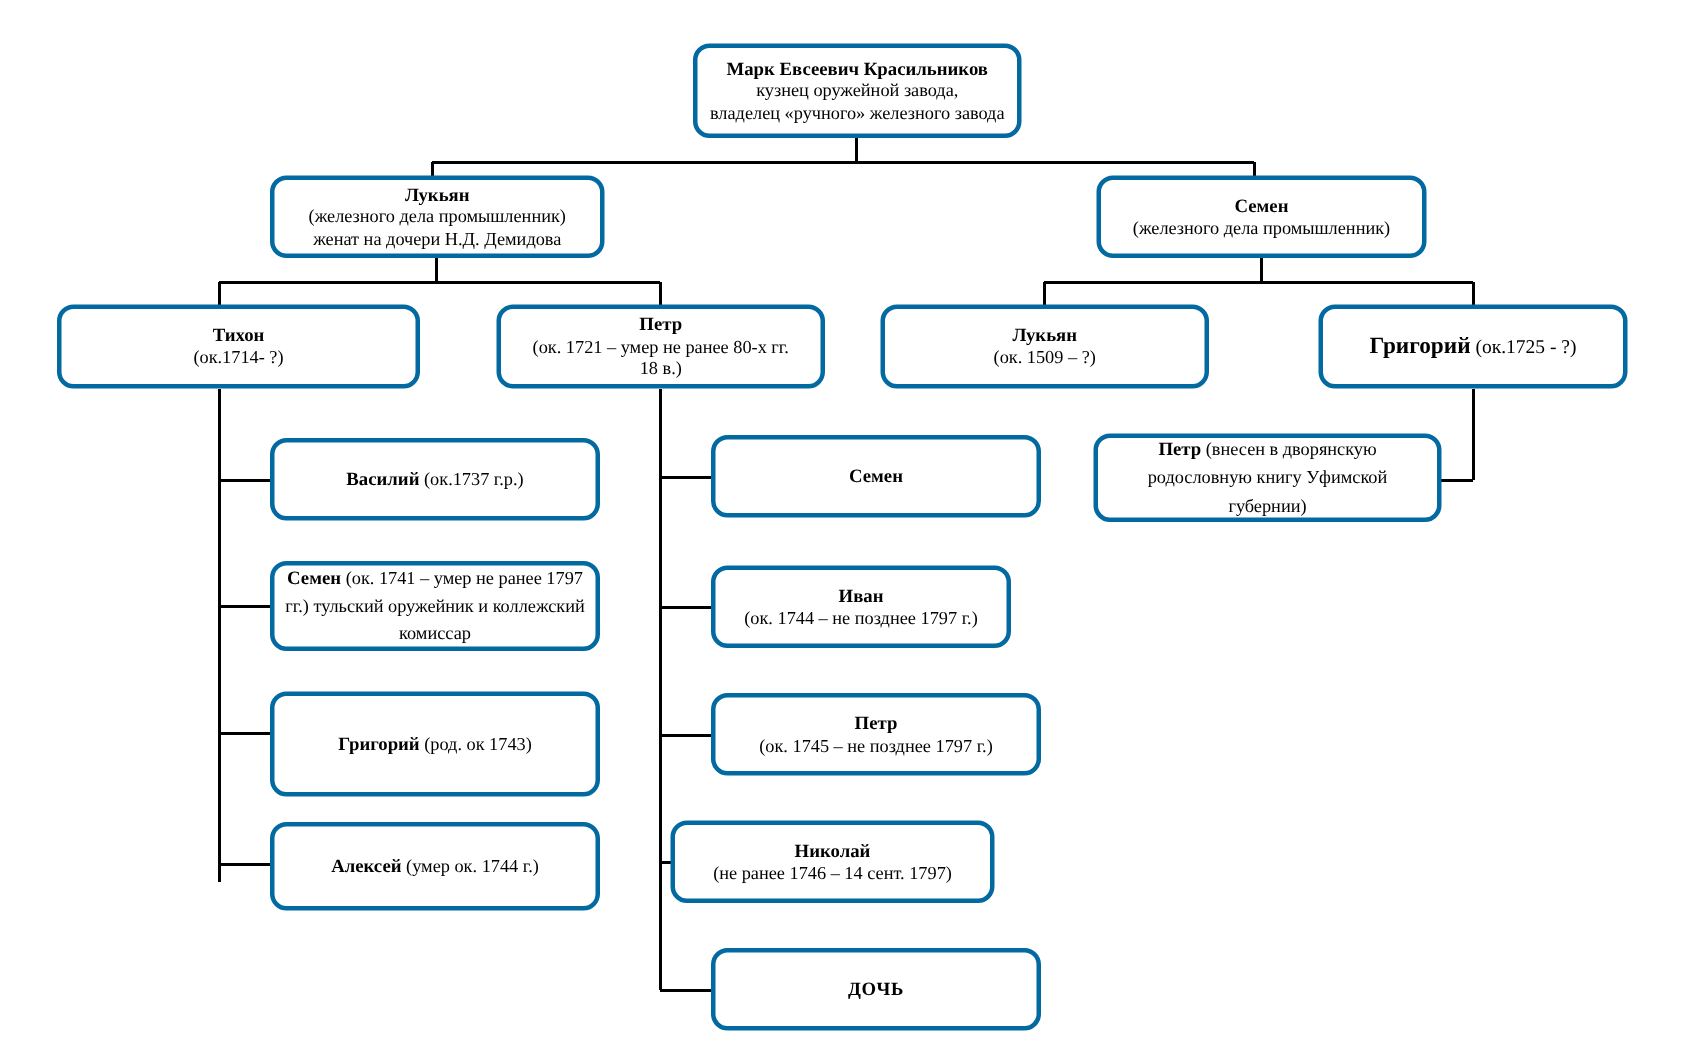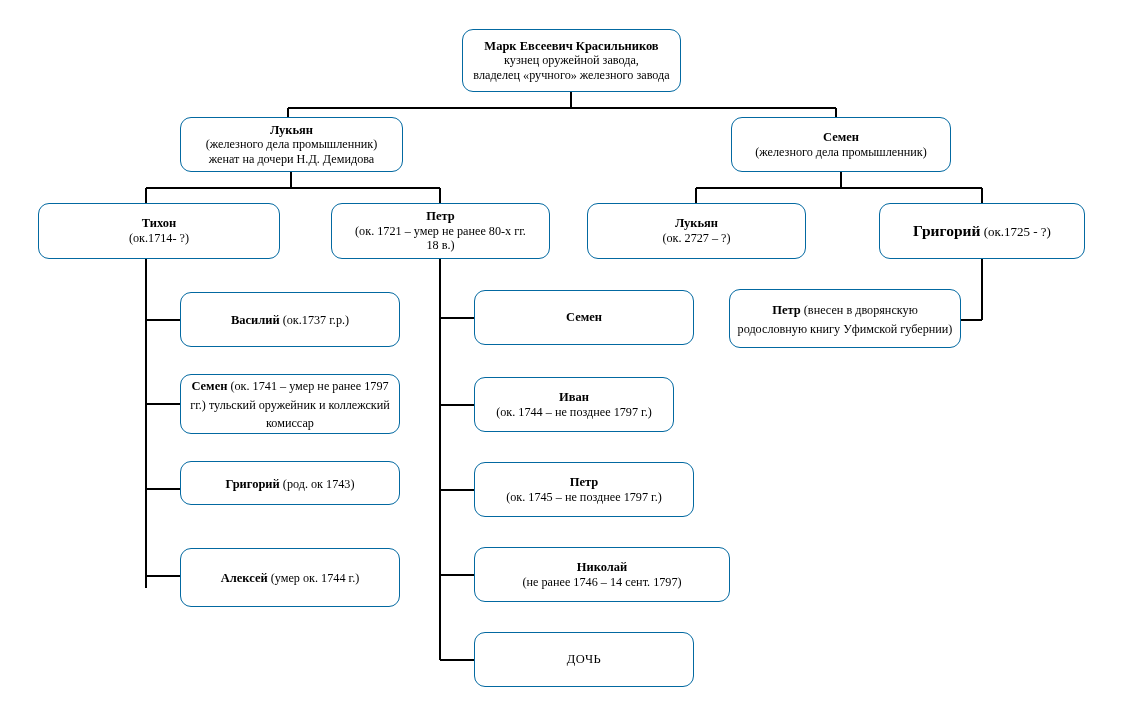--- a/index.html
+++ b/index.html
@@ -22,42 +22,42 @@
     position: absolute;
     left: 0;
     top: 0;
     width: 1138px;
     height: 701px;
     pointer-events: none;
   }
   .node {
     position: absolute;
     box-sizing: border-box;
-    border: 1px solid #0369a1;
+    border: 3px solid #0369a1;
     border-radius: 11px;
     background: #ffffff;
     display: flex;
     align-items: center;
     justify-content: center;
     text-align: center;
     color: #000000;
     line-height: 1.18;
     padding: 2px 7px;
   }
   .node .inner {
     width: 100%;
   }
   .nm {
     font-weight: bold;
   }
   .sz13 { font-size: 13.0px; margin-top: 26px; }
   .sz125 { font-size: 12.5px; }
   .sz12 { font-size: 12.2px; }
   .sz15 { font-size: 15.5px; }
-  .plain { font-weight: normal; }
+  .plain { font-weight: bold; }
   .wide { letter-spacing: 0.5px; }
 </style>
 </head>
 <body>
 
 <div id="chart">
 
   <svg id="edges" viewBox="0 0 1138 701" width="1138" height="701">
     <g stroke="#000000" stroke-width="2" fill="none" shape-rendering="crispEdges">
 
@@ -128,21 +128,21 @@
     <div class="inner">
       <div class="nm sz125">Петр</div>
       <div class="sz12">(ок. 1721 – умер не ранее 80-х гг.</div>
       <div class="sz12">18 в.)</div>
     </div>
   </div>
 
   <div class="node" style="left:587px; top:203px; width:219px; height:56px;">
     <div class="inner">
       <div class="nm sz125">Лукьян</div>
-      <div class="sz12">(ок. 2727 – ?)</div>
+      <div class="sz12">(ок. 1509 – ?)</div>
     </div>
   </div>
 
   <div class="node" style="left:879px; top:203px; width:206px; height:56px;">
     <div class="inner">
       <span class="nm sz15">Григорий</span><span class="sz13"> (ок.1725 - ?)</span>
     </div>
   </div>
 
   <div class="node" style="left:180px; top:292px; width:220px; height:55px;">
@@ -150,21 +150,21 @@
       <span class="nm sz125">Василий</span><span class="sz12"> (ок.1737 г.р.)</span>
     </div>
   </div>
 
   <div class="node" style="left:180px; top:374px; width:220px; height:60px;">
     <div class="inner">
       <span class="nm sz125">Семен</span><span class="sz12"> (ок. 1741 – умер не ранее 1797 гг.) тульский оружейник и коллежский комиссар</span>
     </div>
   </div>
 
-  <div class="node" style="left:180px; top:461px; width:220px; height:44px;">
+  <div class="node" style="left:180px; top:461px; width:220px; height:70px;">
     <div class="inner">
       <span class="nm sz125">Григорий</span><span class="sz12"> (род. ок 1743)</span>
     </div>
   </div>
 
   <div class="node" style="left:180px; top:548px; width:220px; height:59px;">
     <div class="inner">
       <span class="nm sz125">Алексей</span><span class="sz12"> (умер ок. 1744 г.)</span>
     </div>
   </div>
@@ -182,21 +182,21 @@
     </div>
   </div>
 
   <div class="node" style="left:474px; top:462px; width:220px; height:55px;">
     <div class="inner">
       <div class="nm sz125">Петр</div>
       <div class="sz12">(ок. 1745 – не позднее 1797 г.)</div>
     </div>
   </div>
 
-  <div class="node" style="left:474px; top:547px; width:256px; height:55px;">
+  <div class="node" style="left:447px; top:547px; width:216px; height:55px;">
     <div class="inner">
       <div class="nm sz125">Николай</div>
       <div class="sz12">(не ранее 1746 – 14 сент. 1797)</div>
     </div>
   </div>
 
   <div class="node" style="left:474px; top:632px; width:220px; height:55px;">
     <div class="inner">
       <div class="plain wide sz125">ДОЧЬ</div>
     </div>

